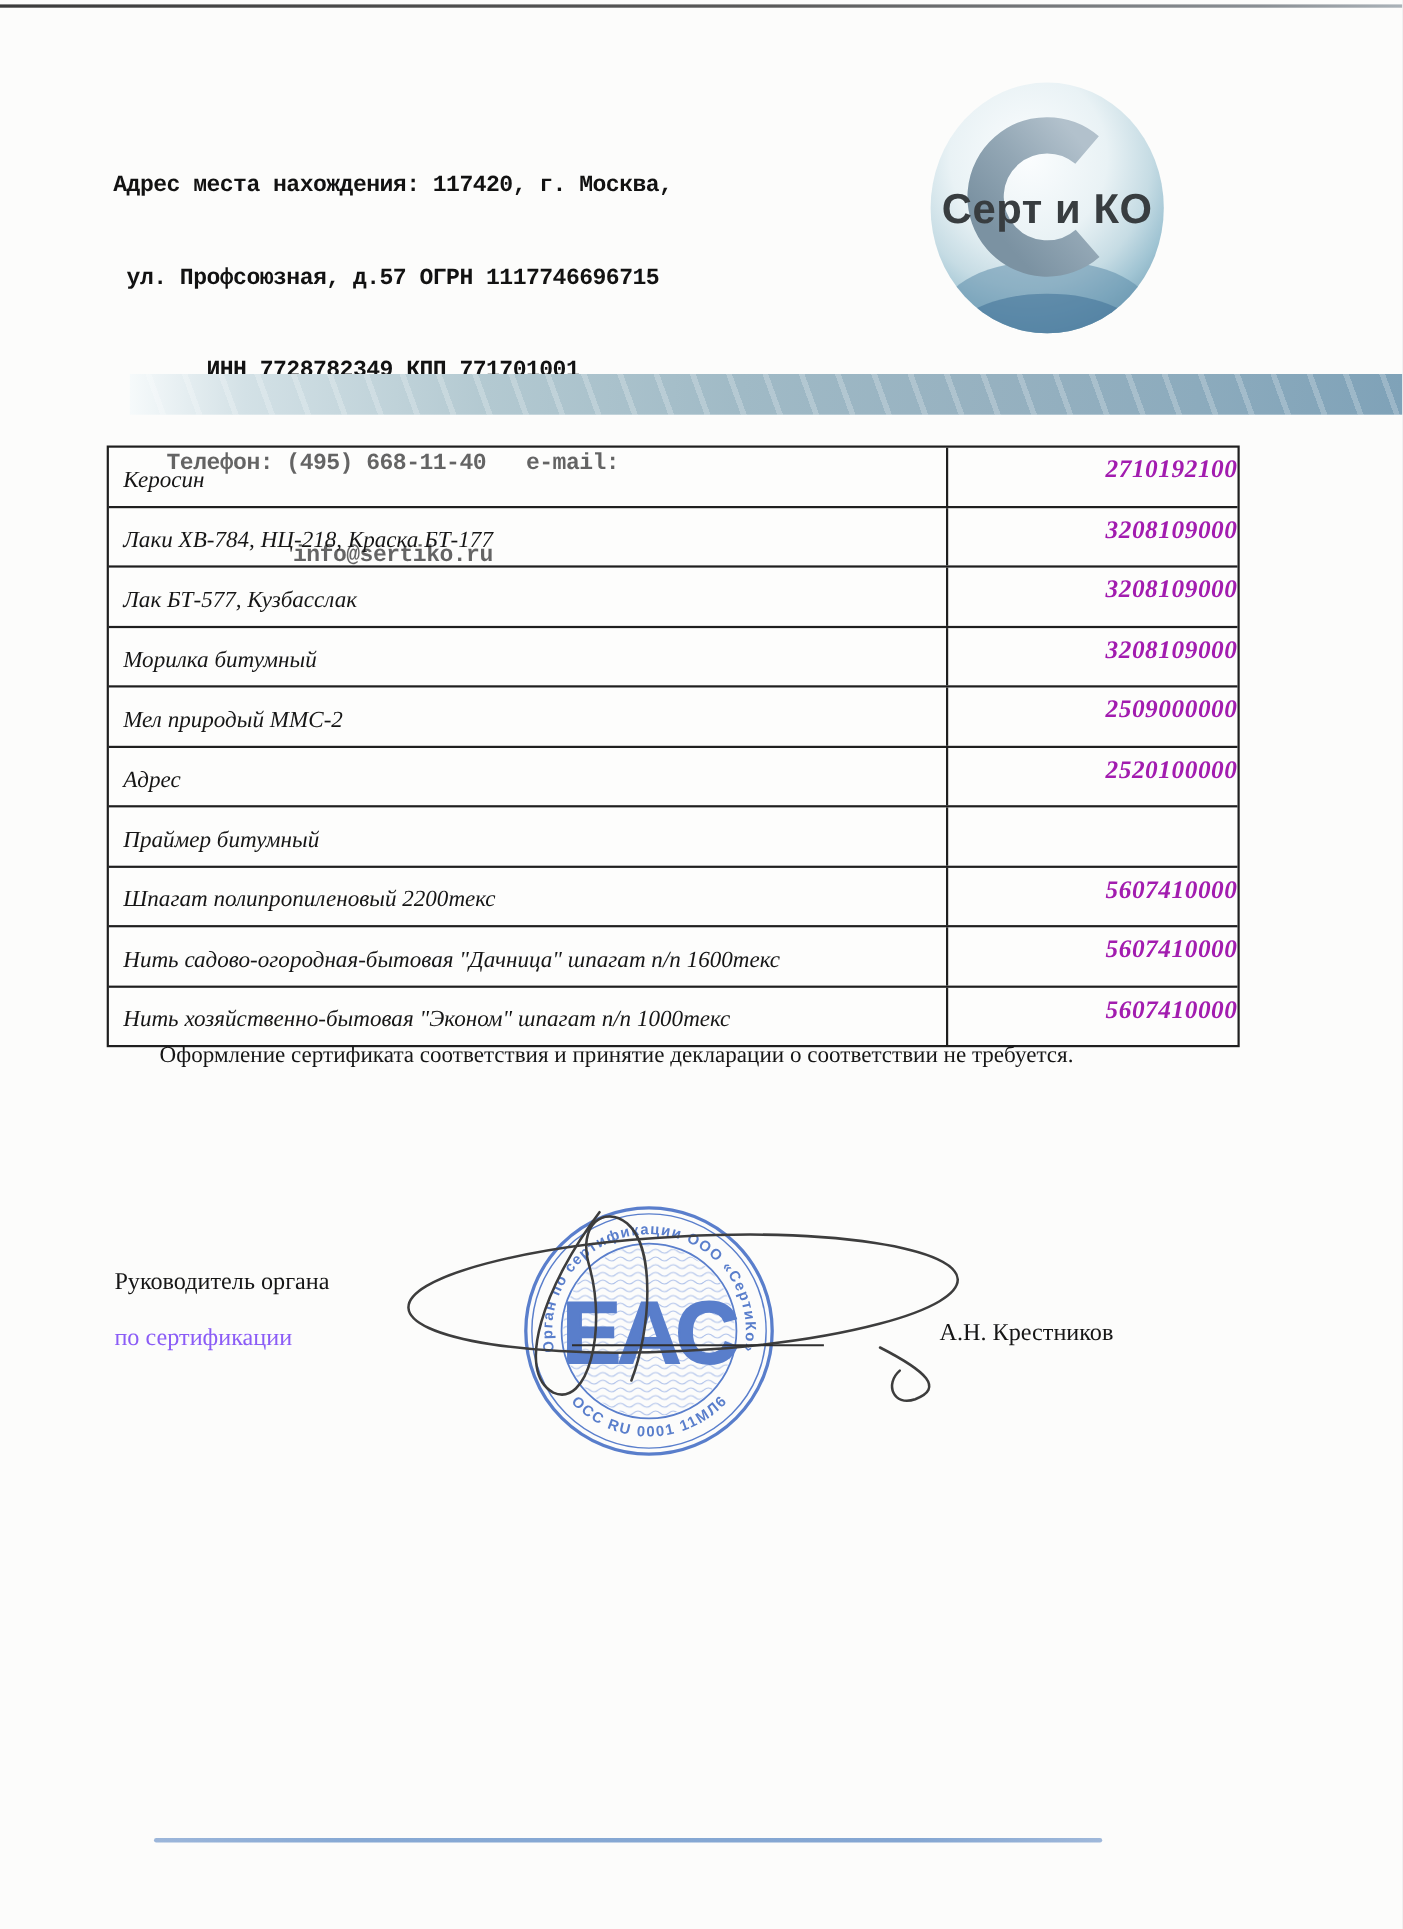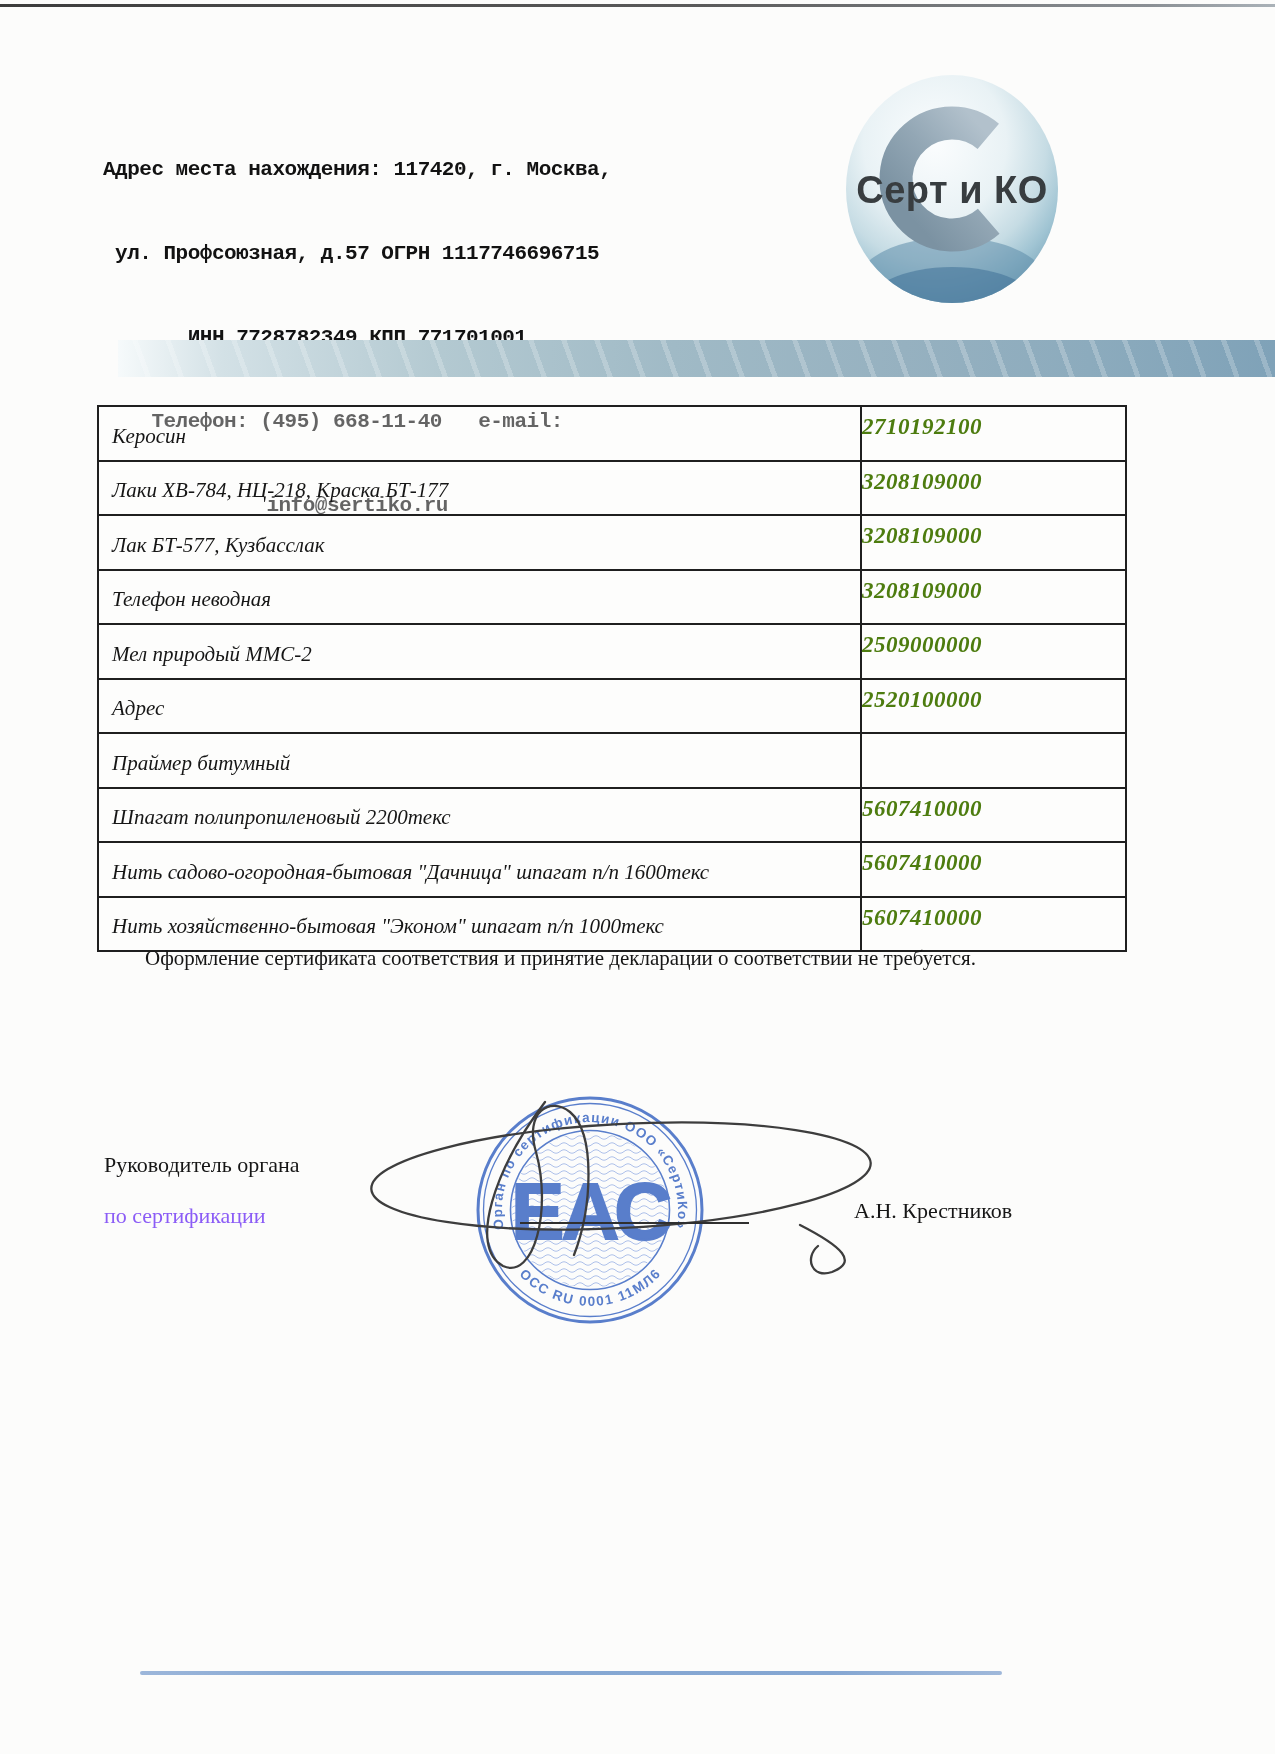--- a/index.html
+++ b/index.html
@@ -36,22 +36,22 @@
     box-sizing:border-box;background:rgba(255,255,255,0.35);
   }
   .row{flex:1;display:flex;border-top:2px solid #1f1f1f;}
   .row:first-child{border-top:none;}
   .cell-name{
     width:763px;box-sizing:border-box;border-right:2px solid #1f1f1f;
     display:flex;align-items:center;padding-left:13px;padding-top:6px;
     font-style:italic;font-size:21px;color:#161616;
   }
   .cell-code{
-    flex:1;text-align:left;padding-top:7px;
-    font-weight:bold;font-style:italic;font-size:23px;letter-spacing:0.5px;color:#4d7c0f;
+    flex:1;text-align:right;padding-top:7px;
+    font-weight:bold;font-style:italic;font-size:23px;letter-spacing:0.5px;color:#a21caf;
   }
   .conclusion{
     position:absolute;left:97px;top:942px;width:906px;
     font-size:21px;line-height:33px;text-align:justify;text-indent:48px;color:#161616;
   }
   .role-1{position:absolute;left:104px;top:1152px;font-size:22px;color:#161616;}
   .role-2{position:absolute;left:104px;top:1203px;font-size:22px;color:#8b5cf6;}
   .approver{position:absolute;left:830px;top:1198px;font-size:22px;color:#161616;margin-left:24px;}
   .stamp-sign{position:absolute;left:330px;top:1075px;width:600px;height:280px;}
   .footer-rule{
@@ -113,21 +113,21 @@
     </div>
     <div class="row">
       <div class="cell-name">Лаки ХВ-784, НЦ-218, Краска БТ-177</div>
       <div class="cell-code">3208109000</div>
     </div>
     <div class="row">
       <div class="cell-name">Лак БТ-577, Кузбасслак</div>
       <div class="cell-code">3208109000</div>
     </div>
     <div class="row">
-      <div class="cell-name">Телефон  неводная</div>
+      <div class="cell-name">Морилка  битумный</div>
       <div class="cell-code">3208109000</div>
     </div>
     <div class="row">
       <div class="cell-name">Мел природый ММС-2</div>
       <div class="cell-code">2509000000</div>
     </div>
     <div class="row">
       <div class="cell-name">Адрес</div>
       <div class="cell-code">2520100000</div>
     </div>

